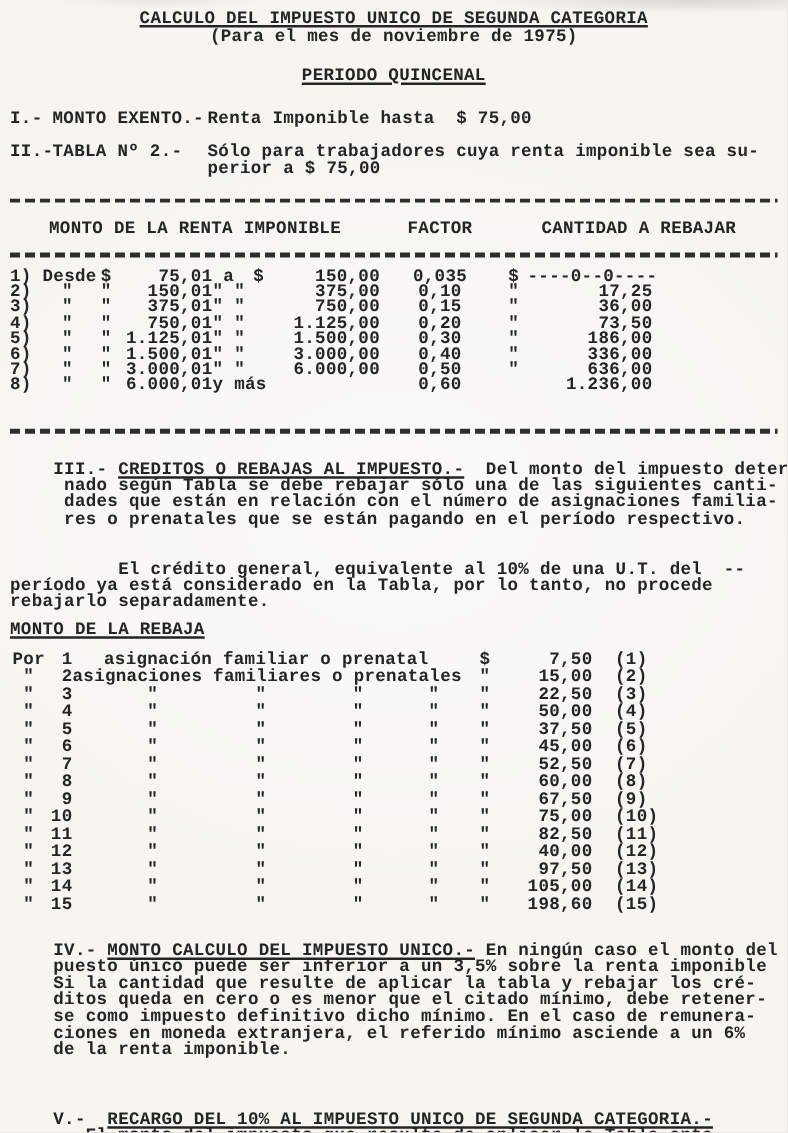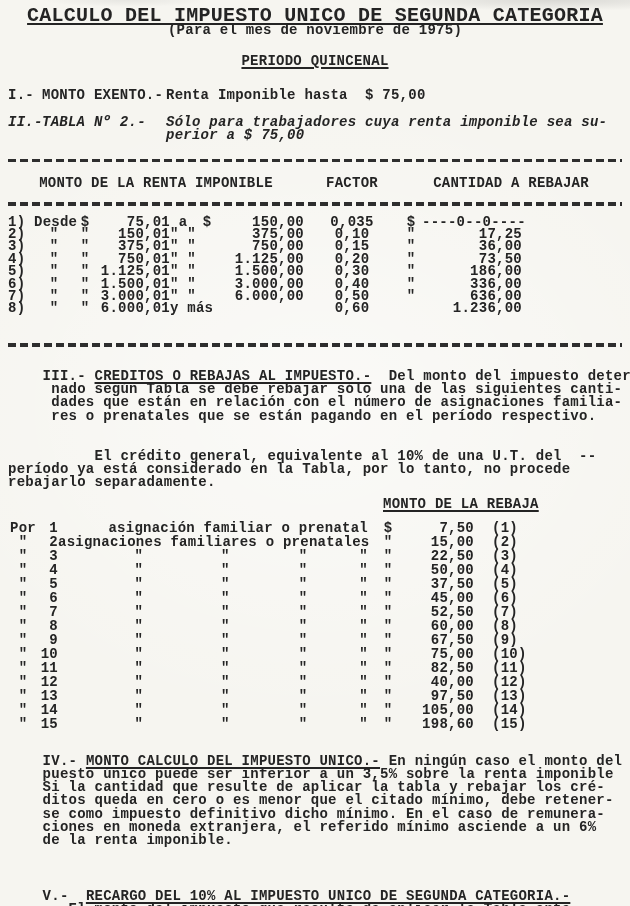--- a/index.html
+++ b/index.html
@@ -20,27 +20,27 @@
     font-size:14px;
     letter-spacing:.25px;
     color:#242424;
     overflow:hidden;
   }
   .pre{white-space:pre;}
   .u{text-decoration:underline;text-decoration-thickness:1.5px;text-underline-offset:2px;}
 
   
   .doc-header{line-height:15px;text-align:center;}
-  .title{font-size:20px;}
+  .title{font-size:14px;}
   .period{margin-top:16px;}
 
   
   .item{display:flex;line-height:13.5px;white-space:pre;}
   .item-1{margin-top:20px;}
-  .item-2{margin-top:13px;font-style:italic;}
+  .item-2{margin-top:13px;}
   .item-num{width:34px;flex:none;}
   .item-label{width:124px;flex:none;}
   .item-content{flex:1;}
 
   
   .dash{height:3px;background:repeating-linear-gradient(90deg,#2e2e2e 0 8px,transparent 8px 12px);}
   .dash-1{margin-top:16px;}
   .dash-2{margin-top:12px;height:4px;}
   .dash-3{margin-top:28px;height:4px;}
 
@@ -63,31 +63,31 @@
   .c9.center{text-align:right;}
 
   
   .section{white-space:pre;line-height:13.2px;}
   .section-3{margin-top:10px;}
   .para-2{margin-top:14px;line-height:13.2px;}
   .section-4{margin-top:11px;}
   .section-5{margin-top:16px;}
 
   
-  .rebaja-header{margin-top:7px;margin-left:375px;line-height:14px;}
+  .rebaja-header{margin-top:7px;line-height:14px;}
   .rebaja-table{
     display:grid;
     grid-template-columns:30px 20px 310px 40px 66px 70px;
     line-height:14px;
     margin-top:10px;
   }
   .r{white-space:pre;}
   .r0{text-align:center;}
   .r1{text-align:right;}
-  .r2{text-align:right;}
+  .r2{text-align:center;}
   .r3{text-align:center;}
   .r4{text-align:right;}
   .r5{text-align:left;padding-left:18px;}
 </style>
 </head>
 <body>
 
 <div class="page">
 
   <div class="doc-header">

